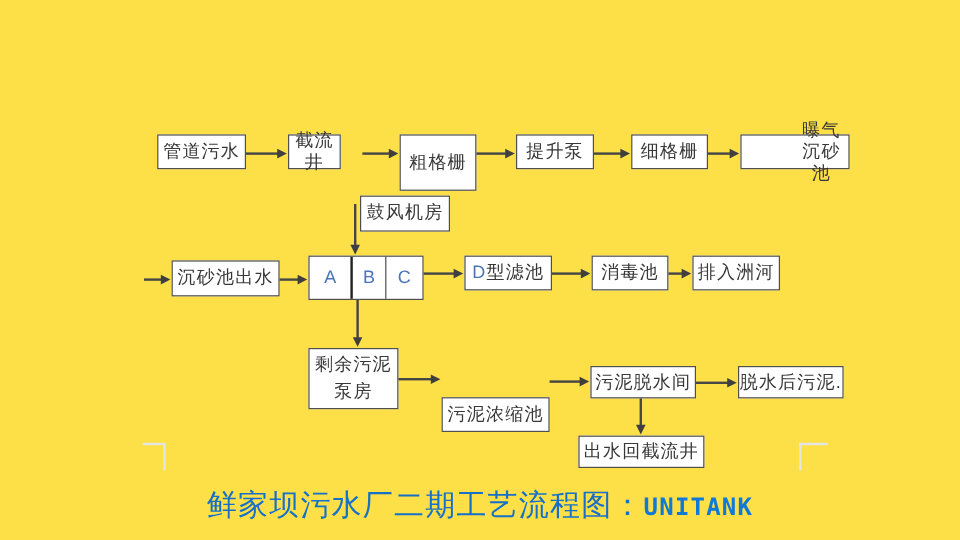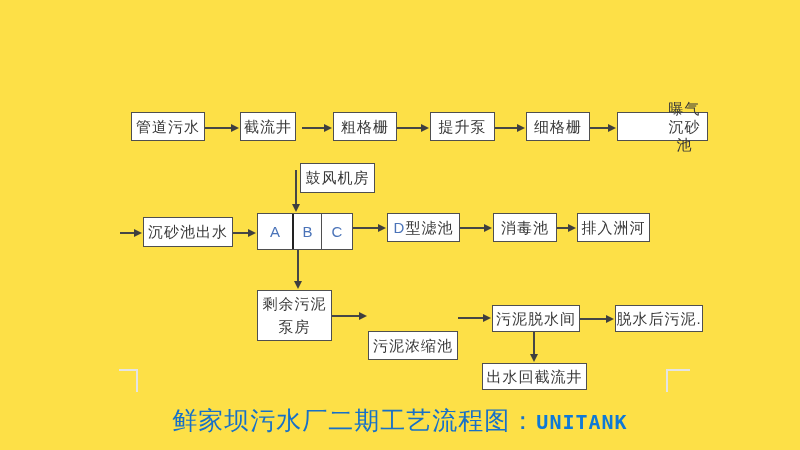--- a/index.html
+++ b/index.html
@@ -43,22 +43,22 @@
     font-family:"DejaVu Sans Mono",monospace;font-weight:bold;font-size:20px;
     color:#0e79d6;letter-spacing:1px;
   }
 </style>
 </head>
 <body>
 
 <div id="canvas">
   <div id="nodes-layer">
       <div class="node" style="left: 131px; top: 112px; width: 74px; height: 29px;">管道污水</div>
-      <div class="node" style="left: 240px; top: 112px; width: 56px; height: 29px;">截流井</div>
-      <div class="node" style="left: 333px; top: 112px; width: 64px; height: 29px;">粗格栅</div>
+      <div class="node" style="left: 240px; top: 112px; width: 44px; height: 29px;">截流井</div>
+      <div class="node" style="left: 333px; top: 112px; width: 64px; height: 47px;">粗格栅</div>
       <div class="node" style="left: 430px; top: 112px; width: 65px; height: 29px;">提升泵</div>
       <div class="node" style="left: 526px; top: 112px; width: 64px; height: 29px;">细格栅</div>
       <div class="node" style="left: 617px; top: 112px; width: 91px; height: 29px; padding-left: 44px;">曝气沉砂池</div>
       <div class="node" style="left: 300px; top: 163px; width: 75px; height: 30px;">鼓风机房</div>
       <div class="node" style="left: 143px; top: 217px; width: 90px; height: 30px;">沉砂池出水</div>
       <div class="node cellbox" style="left: 257px; top: 213px; width: 96px; height: 37px;"><div class="cell a" style="width: 35px;">A</div><div class="cell b" style="width: 29px;">B</div><div class="cell c" style="width: 32px;">C</div></div>
       <div class="node" style="left: 387px; top: 213px; width: 73px; height: 29px;"><span class="accent">D</span><span>型滤池</span></div>
       <div class="node" style="left: 493px; top: 213px; width: 64px; height: 29px;">消毒池</div>
       <div class="node" style="left: 577px; top: 213px; width: 73px; height: 29px;">排入洲河</div>
       <div class="node multiline" style="left: 257px; top: 290px; width: 75px; height: 51px;">剩余污泥

